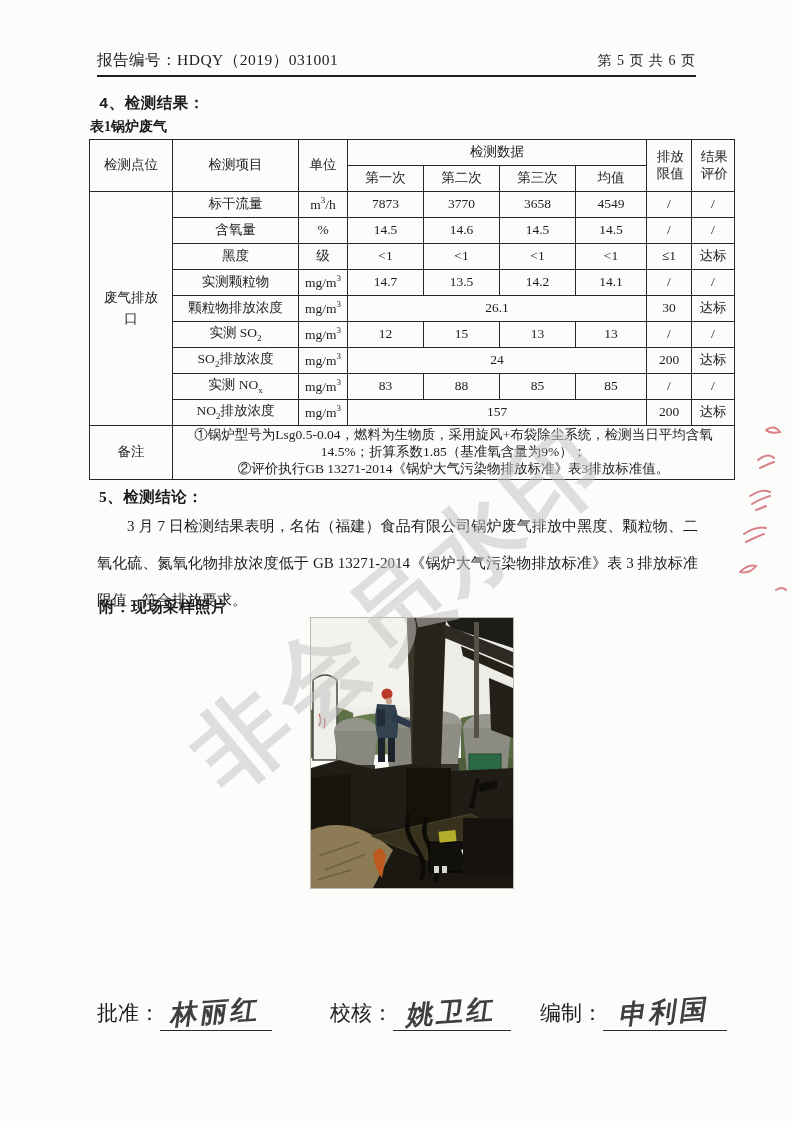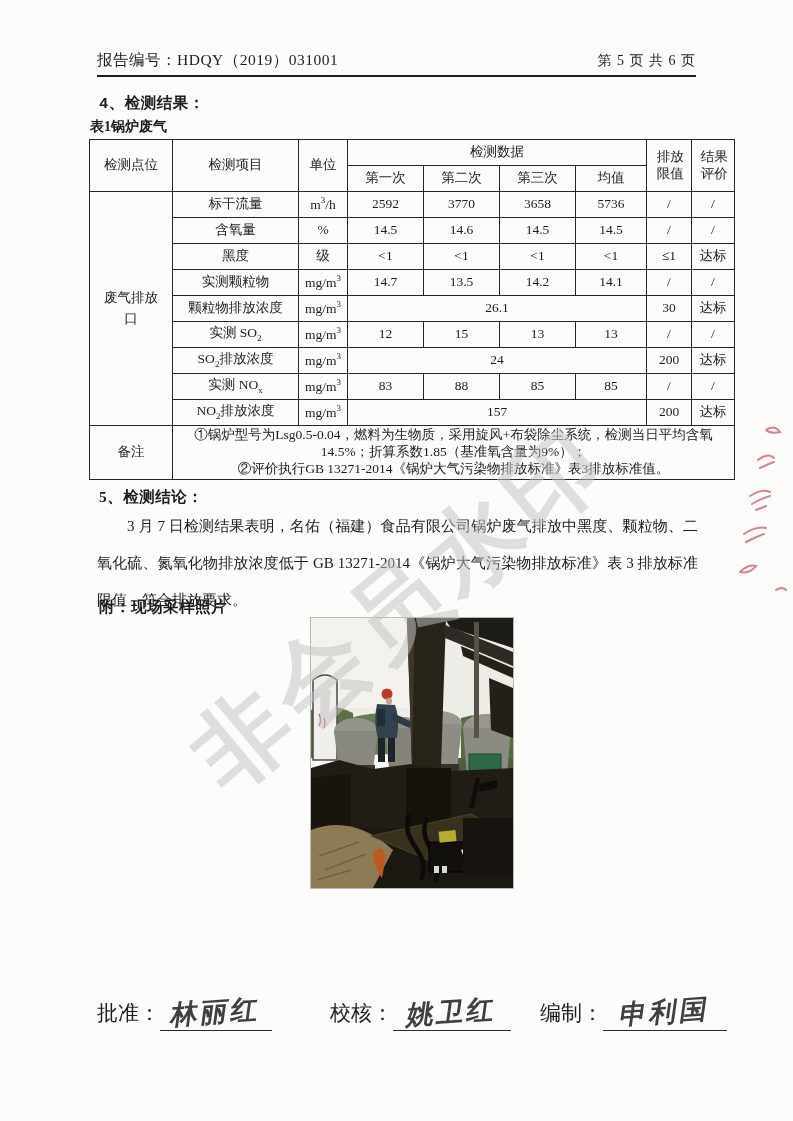--- a/index.html
+++ b/index.html
@@ -105,24 +105,24 @@
       <th>第一次</th>
       <th>第二次</th>
       <th>第三次</th>
       <th>均值</th>
     </tr>
 
     <tr>
       <td rowspan="9" class="point-cell"><span class="pt">废气排放口</span></td>
       <td><span>标干流量</span></td>
       <td><span>m</span><sup>3</sup><span>/h</span></td>
-      <td>2592</td>
+      <td>7873</td>
       <td>3770</td>
       <td>3658</td>
-      <td>5736</td>
+      <td>4549</td>
       <td>/</td>
       <td>/</td>
     </tr>
     <tr>
       <td><span>含氧量</span></td>
       <td><span>%</span></td>
       <td>14.5</td>
       <td>14.6</td>
       <td>14.5</td>
       <td>14.5</td>

